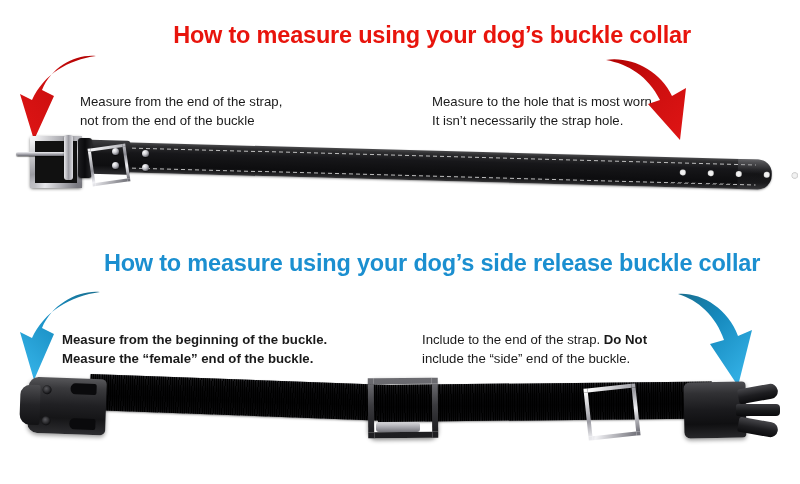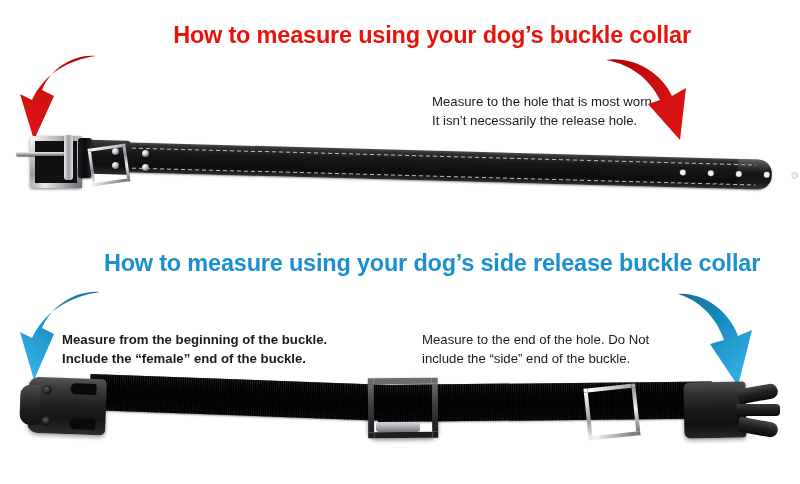--- a/index.html
+++ b/index.html
@@ -45,21 +45,21 @@
   }
 
   
   .callout {
     position: absolute;
     font-size: 13.2px;
     line-height: 19px;
     color: #1a1a1a;
     white-space: nowrap;
   }
-  .callout .b { font-weight: normal; margin-top: 48px; }
+  .callout .b { font-weight: bold; margin-top: 48px; }
 
   #callout-tl { left: 80px;  top: 92px; }
   #callout-tr { left: 400px; top: 92px; margin-left: 32px; }
   #callout-bl { left: 62px;  top: 330px; font-weight: bold; }
   #callout-br { left: 422px; top: 330px; }
 
   
   .arrow { position: absolute; }
   #arrow-top-left      { left: 18px;  top: 52px;  width: 80px;  height: 92px; }
   #arrow-top-right     { left: 602px; top: 52px;  width: 96px;  height: 92px; }
@@ -342,24 +342,28 @@
         <linearGradient id="gradRedL" x1="1" y1="0" x2="0" y2="1">
           <stop offset="0%" stop-color="#b00000"></stop>
           <stop offset="45%" stop-color="#cc0f0f"></stop>
           <stop offset="100%" stop-color="#e01515"></stop>
         </linearGradient>
       </defs>
       <path d="M78 4 C 58 2, 34 14, 24 38 L 36 44 L 16 88 L 2 42 L 14 48 C 26 22, 50 8, 78 4 Z" fill="url(#gradRedL)"></path>
     </svg>
   </div>
 
+  <div class="callout" id="callout-tl">
+    <div>Measure from the end of the strap,</div>
+    <div>not from the end of the buckle</div>
+  </div>
 
   <div class="callout" id="callout-tr">
     <div>Measure to the hole that is most worn.</div>
-    <div>It isn’t necessarily the release hole.</div>
+    <div>It isn’t necessarily the strap hole.</div>
   </div>
 
   <div class="arrow" id="arrow-top-right">
     <svg width="96" height="92" viewBox="0 0 96 92" xmlns="http://www.w3.org/2000/svg">
       <defs>
         <linearGradient id="gradRedR" x1="0" y1="0" x2="1" y2="1">
           <stop offset="0%" stop-color="#b00000"></stop>
           <stop offset="45%" stop-color="#cc0f0f"></stop>
           <stop offset="100%" stop-color="#e01515"></stop>
         </linearGradient>
@@ -401,26 +405,26 @@
           <stop offset="40%" stop-color="#1589bd"></stop>
           <stop offset="100%" stop-color="#35b3e8"></stop>
         </linearGradient>
       </defs>
       <path d="M82 4 C 60 2, 34 16, 24 40 L 36 46 L 16 92 L 2 44 L 14 50 C 26 24, 52 8, 82 4 Z" fill="url(#gradBlueL)"></path>
     </svg>
   </div>
 
   <div class="callout" id="callout-bl">
     <div>Measure from the beginning of the buckle.</div>
-    <div>Include the “female” end of the buckle.</div>
+    <div>Measure the “female” end of the buckle.</div>
   </div>
 
   <div class="callout" id="callout-br">
     <div>
-      <span>Measure to the end of the hole. </span><span class="b">Do Not</span>
+      <span>Include to the end of the strap. </span><span class="b">Do Not</span>
     </div>
     <div>include the “side” end of the buckle.</div>
   </div>
 
   <div class="arrow" id="arrow-bottom-right">
     <svg width="92" height="100" viewBox="0 0 92 100" xmlns="http://www.w3.org/2000/svg">
       <defs>
         <linearGradient id="gradBlueR" x1="0" y1="0" x2="0.85" y2="1">
           <stop offset="0%" stop-color="#1a6f8f"></stop>
           <stop offset="40%" stop-color="#1589bd"></stop>

